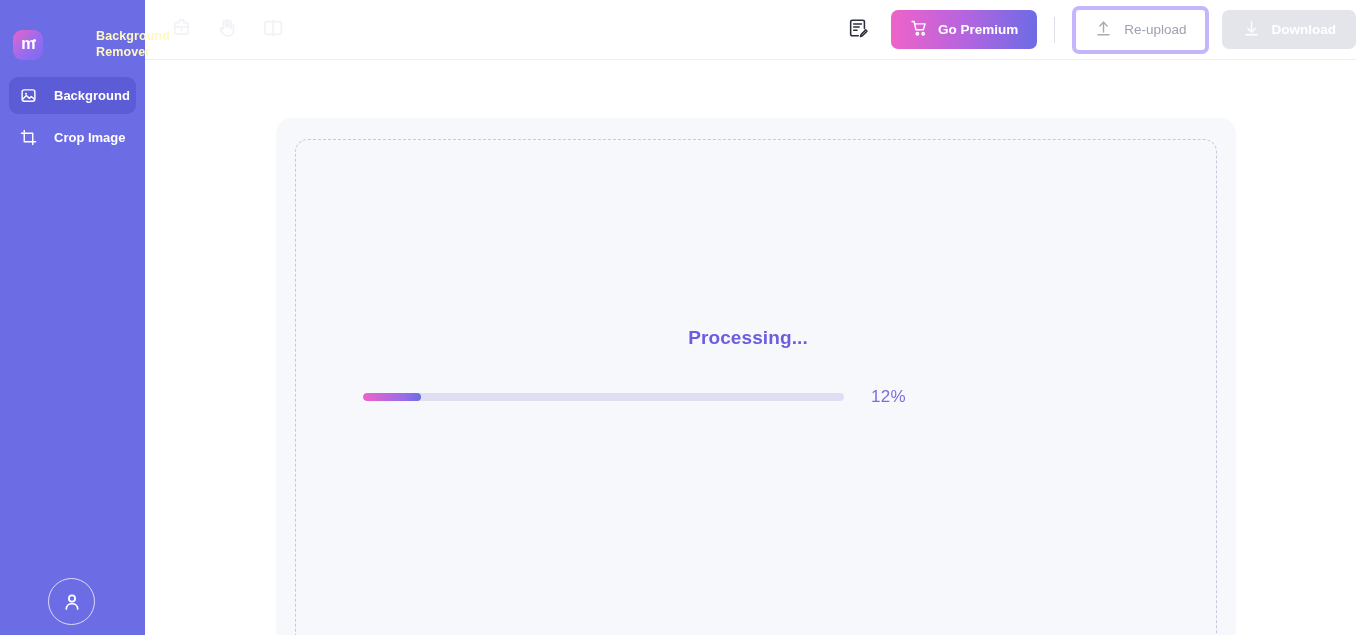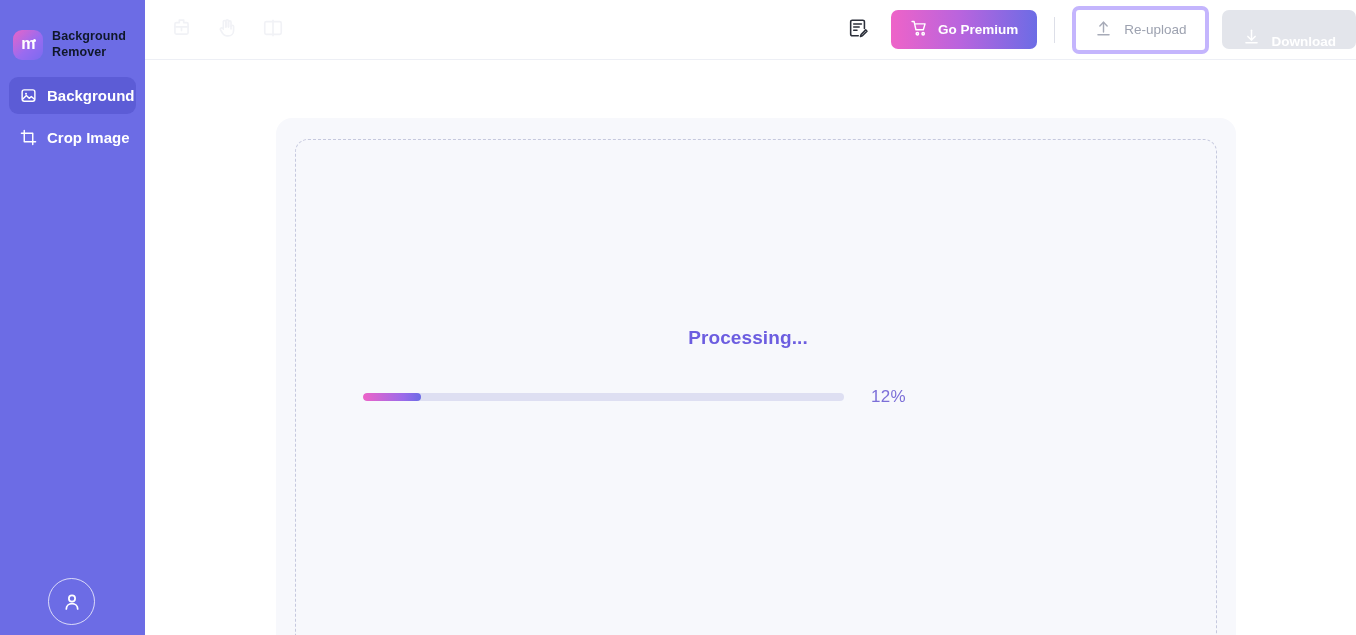--- a/index.html
+++ b/index.html
@@ -61,26 +61,27 @@
     position: absolute;
     width: 3px;
     height: 3px;
     border-radius: 50%;
     background: #ffffff;
     top: 9px;
     right: 7px;
   }
 
   .brand-title {
-    color: #0f172a;
+    color: #fef9c3;
     font-size: 12.5px;
     font-weight: 700;
     line-height: 1.25;
     letter-spacing: 0.1px;
     max-width: 88px;
+    margin-left: 44px;
   }
 
   .nav {
     margin-top: 5px;
     padding: 0 9px;
     display: flex;
     flex-direction: column;
     gap: 5px;
   }
 
@@ -99,23 +100,24 @@
   .nav-item .nav-icon {
     width: 17px;
     height: 17px;
     flex: 0 0 17px;
     display: flex;
     align-items: center;
     justify-content: center;
   }
   .nav-item .nav-label {
     color: #ffffff;
-    font-size: 15px;
+    font-size: 13px;
     font-weight: 700;
     white-space: nowrap;
+    margin-left: 7px;
   }
 
   .sidebar-spacer { flex: 1 1 auto; }
 
   .avatar-wrap {
     padding: 0 0 10px 48px;
   }
   .avatar {
     width: 47px;
     height: 47px;
@@ -220,21 +222,21 @@
     white-space: nowrap;
   }
 
   .btn-download {
     height: 39px;
     border-radius: 7px;
     background: #E3E5EB;
     border: none;
     color: #ffffff;
     display: flex;
-    align-items: flex-end;
+    align-items: center;
     gap: 11px;
     padding: 0 20px;
     cursor: default;
     font-size: 13.5px;
     font-weight: 700;
     font-family: "Liberation Sans", sans-serif;
     white-space: nowrap;
     margin-left: 13px;
     margin-right: -16px;
   }

